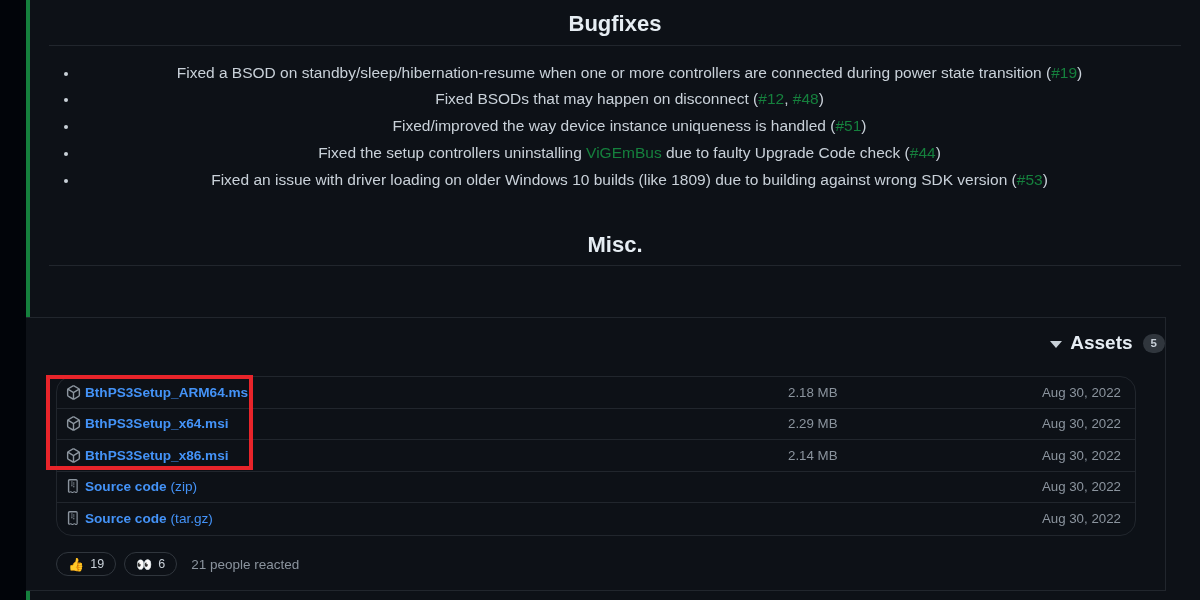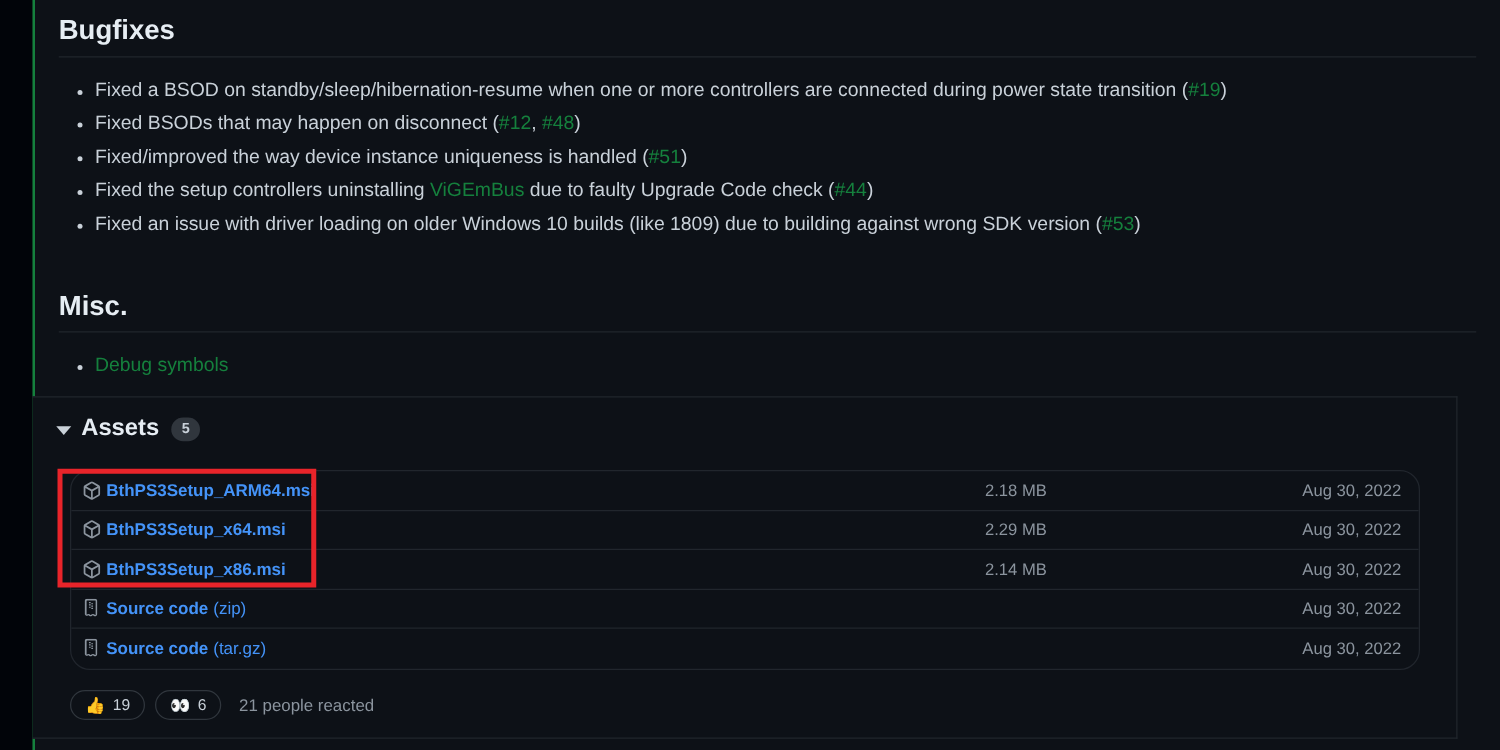--- a/index.html
+++ b/index.html
@@ -24,22 +24,23 @@
   }
 
   
   .content-col {
     position: absolute;
     left: 26px;
     top: 0;
     width: 1174px;
     height: 600px;
     background: #0d1117;
-    border-left: 2px solid #15803d;
-    box-sizing: border-box;
+    border-left: 4px solid #15803d;
+    box-sizing: border-box;
+    text-align: center;
   }
 
   .inner {
     padding: 0 19px 0 19px;
   }
 
   h2.section-heading {
     font-size: 22px;
     font-weight: bold;
     color: #e6edf3;
@@ -90,20 +91,21 @@
     border-right: 1px solid #21262d;
     box-sizing: border-box;
     background: #0d1117;
   }
 
   .assets-header {
     display: flex;
     align-items: center;
     padding: 14px 0 0 19px;
     gap: 10px;
+    justify-content: flex-end;
   }
   .disclosure {
     width: 0;
     height: 0;
     border-left: 6px solid transparent;
     border-right: 6px solid transparent;
     border-top: 7px solid #c9d1d9;
     margin-right: -2px;
     margin-top: 3px;
   }
@@ -241,25 +243,20 @@
         </li>
         <li>
           <span>Fixed the setup controllers uninstalling </span><a class="lnk" href="#">ViGEmBus</a><span> due to faulty Upgrade Code check (</span><a class="lnk" href="#">#44</a><span>)</span>
         </li>
         <li>
           <span>Fixed an issue with driver loading on older Windows 10 builds (like 1809) due to building against wrong SDK version (</span><a class="lnk" href="#">#53</a><span>)</span>
         </li>
       </ul>
 
       <h2 class="section-heading" style="margin-top:29px;">Misc.</h2>
-      <ul class="bullets" style="margin-top:14px;">
-        <li>
-          <a class="lnk" href="#">Debug symbols</a>
-        </li>
-      </ul>
 
     </div>
   </div>
 
   <div class="assets-box">
 
     <div class="assets-header">
       <span class="disclosure"></span>
       <span class="assets-title">Assets</span>
       <span class="count-badge">5</span>

